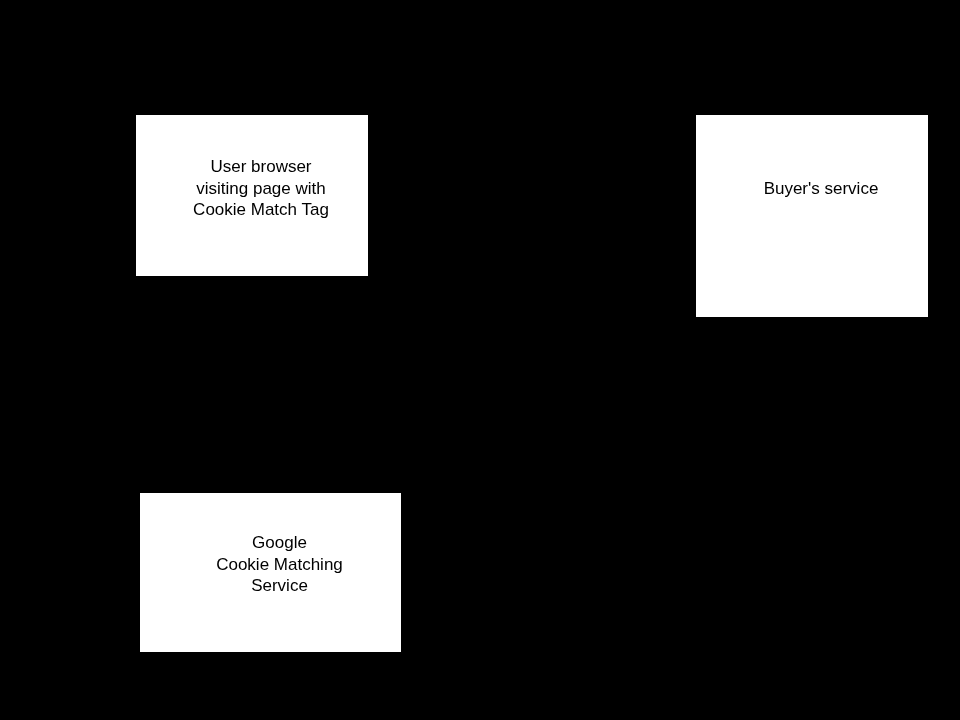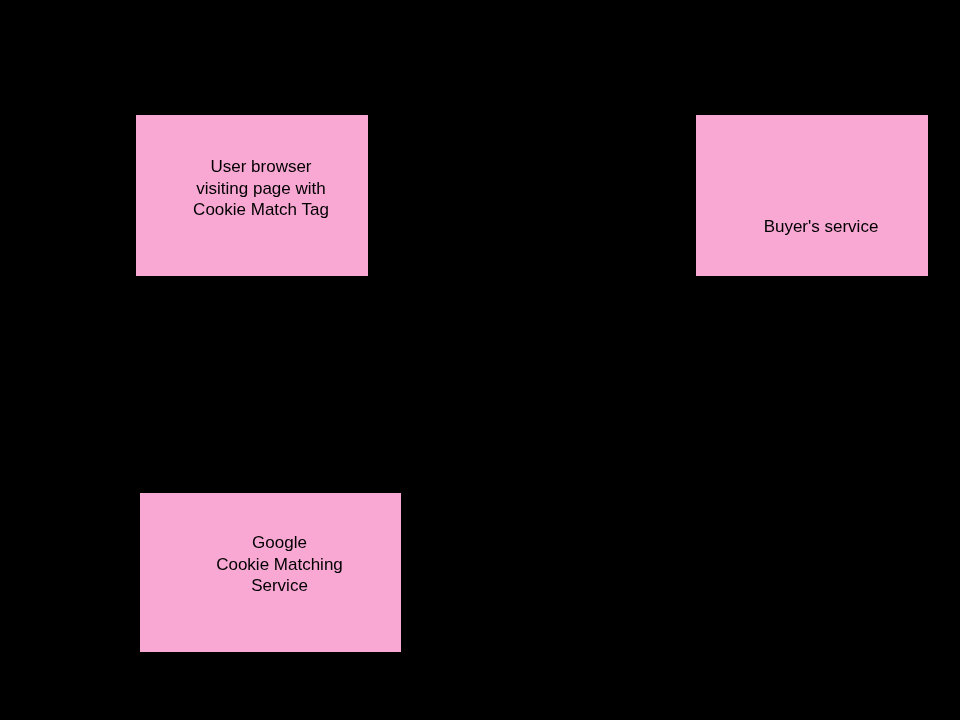--- a/index.html
+++ b/index.html
@@ -13,21 +13,21 @@
   }
   #canvas {
     position: relative;
     width: 960px;
     height: 720px;
     background: #000000;
     overflow: hidden;
   }
   .node {
     position: absolute;
-    background: #f9a8d4;
+    background: #ffffff;
     box-sizing: border-box;
     display: flex;
     flex-direction: column;
     align-items: center;
     justify-content: flex-start;
     overflow: hidden;
     padding-left: 18px;
   }
   .node-label {
     color: #000000;
@@ -47,23 +47,22 @@
     top: 115px;
     width: 232px;
     height: 161px;
     padding-top: 41px;
   }
   
   #node-buyers-service {
     left: 696px;
     top: 115px;
     width: 232px;
-    height: 161px;
+    height: 202px;
     padding-top: 63px;
-    justify-content: center;
   }
   
   #node-google-cms {
     left: 140px;
     top: 493px;
     width: 261px;
     height: 159px;
     padding-top: 39px;
   }
 </style>

